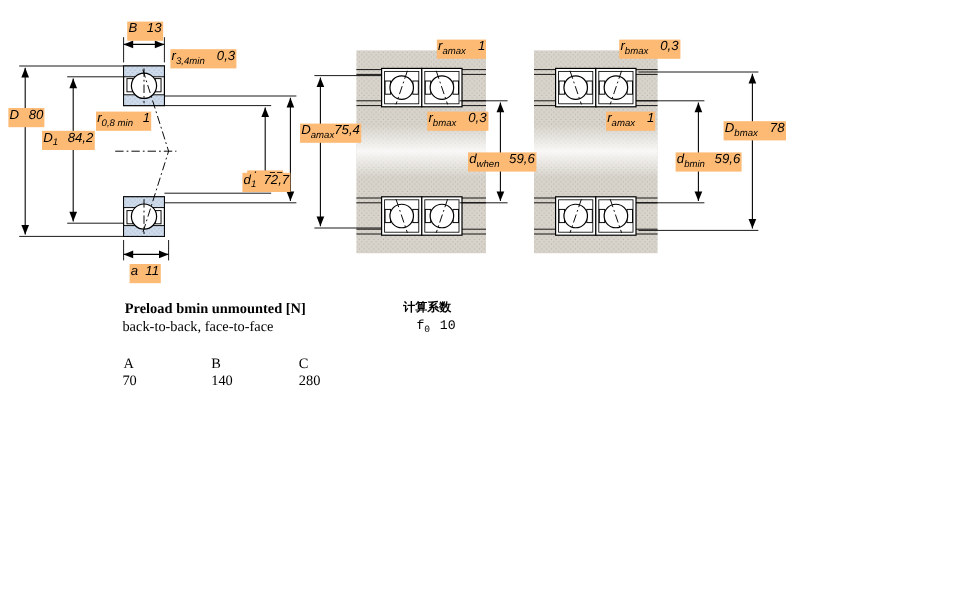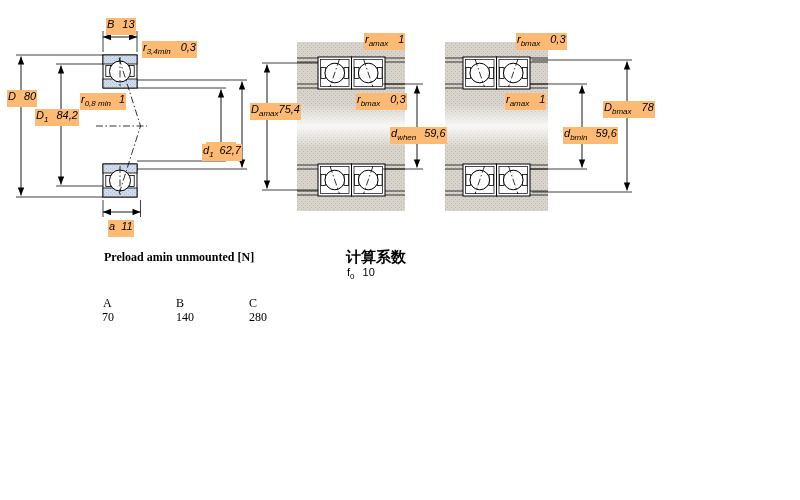--- a/index.html
+++ b/index.html
@@ -13,21 +13,21 @@
   .tl{stroke:#000;stroke-width:0.75;fill:none;}
   .dim{stroke:#000;stroke-width:0.9;}
   .dd{stroke:#000;stroke-width:0.8;fill:none;stroke-dasharray:7 2.5 1.5 2.5;}
   
   .lbl{position:absolute;font-size:11px;line-height:13px;white-space:nowrap;
        background:#fdba74;padding:0 1px;font-style:italic;}
   .lbl sub{font-size:8px;vertical-align:-2.5px;margin-top:20px;}.g6{margin-left:6px}.g8{margin-left:8px}.g10{margin-left:10px}.g12{}
   
   .txt{position:absolute;font-family:"Liberation Serif",serif;font-size:12px;line-height:14px;white-space:nowrap;}
   .bold{font-weight:bold;}
-  .f0{position:absolute;font-family:Liberation Sans, sans-serif;font-size:11px;white-space:nowrap;}
+  .f0{position:absolute;font-family:Liberation Mono, monospace;font-size:11px;white-space:nowrap;}
   .f0 sub{font-size:8px;vertical-align:-2.5px;}
 </style>
 </head>
 <body>
 
 <div class="canvas">
 
 <svg width="800" height="500" viewBox="0 0 800 500">
   <defs>
     <marker id="ar" markerUnits="userSpaceOnUse" markerWidth="9" markerHeight="8" refX="8.5" refY="4" orient="auto-start-reverse">
@@ -126,38 +126,39 @@
     <line class="dim" x1="582" y1="85.5" x2="582" y2="167.5" marker-start="url(#ar)" marker-end="url(#ar)"></line>
   </g>
 </svg>
 
 <div class="lbl" style="left:106px;top:18px"><span>B</span><sub></sub><span class="g8">13</span></div>
 <div class="lbl" style="left:142px;top:41px"><span>r</span><sub>3,4min</sub><span class="g10">0,3</span></div>
 <div class="lbl" style="left:7px;top:90px"><span>D</span><sub></sub><span class="g8">80</span></div>
 <div class="lbl" style="left:35px;top:109px"><span>D</span><sub>1</sub><span class="g8">84,2</span></div>
 <div class="lbl" style="left:80px;top:93px"><span>r</span><sub>0,8 min</sub><span class="g8">1</span></div>
 <div class="lbl" style="left:206px;top:142px"><span>d</span><sub></sub><span class="g10">55</span></div>
-<div class="lbl" style="left:202px;top:144px"><span>d</span><sub>1</sub><span class="g6">62,7</span></div>
+<div class="lbl" style="left:202px;top:144px"><span>d</span><sub>1</sub><span class="g6">72,7</span></div>
 <div class="lbl" style="left:108px;top:220px"><span>a</span><sub></sub><span class="g6">11</span></div>
 
 <div class="lbl" style="left:364px;top:33px"><span>r</span><sub>amax</sub><span class="g10">1</span></div>
 <div class="lbl" style="left:250px;top:103px"><span>D</span><sub>amax</sub><span class="g12">75,4</span></div>
 <div class="lbl" style="left:356px;top:93px"><span>r</span><sub>bmax</sub><span class="g10">0,3</span></div>
 <div class="lbl" style="left:390px;top:127px"><span>d</span><sub>when</sub><span class="g8">59,6</span></div>
 
 <div class="lbl" style="left:516px;top:33px"><span>r</span><sub>bmax</sub><span class="g10">0,3</span></div>
 <div class="lbl" style="left:505px;top:93px"><span>r</span><sub>amax</sub><span class="g10">1</span></div>
 <div class="lbl" style="left:603px;top:101px"><span>D</span><sub>bmax</sub><span class="g10">78</span></div>
 <div class="lbl" style="left:563px;top:127px"><span>d</span><sub>bmin</sub><span class="g8">59,6</span></div>
 
-<div class="txt bold" style="left:104px;top:250px">Preload amin unmounted [N]</div>
+<div class="txt bold" style="left:104px;top:250px">Preload bmin unmounted [N]</div>
+<div class="txt" style="left:102px;top:265px">back-to-back, face-to-face</div>
 
 <div class="txt" style="left:103px;top:296px">A</div>
 <div class="txt" style="left:176px;top:296px">B</div>
 <div class="txt" style="left:249px;top:296px">C</div>
 <div class="txt" style="left:102px;top:310px">70</div>
 <div class="txt" style="left:176px;top:310px">140</div>
 <div class="txt" style="left:249px;top:310px">280</div>
 
-<div class="txt bold" style="left:346px;top:250px;font-size:15px">计算系数</div>
+<div class="txt bold" style="left:336px;top:250px;font-size:10px">计算系数</div>
 <div class="f0" style="left:347px;top:266px"><span>f</span><sub>0</sub><span class="g8">10</span></div>
 
 </div>
 
 </body></html>

